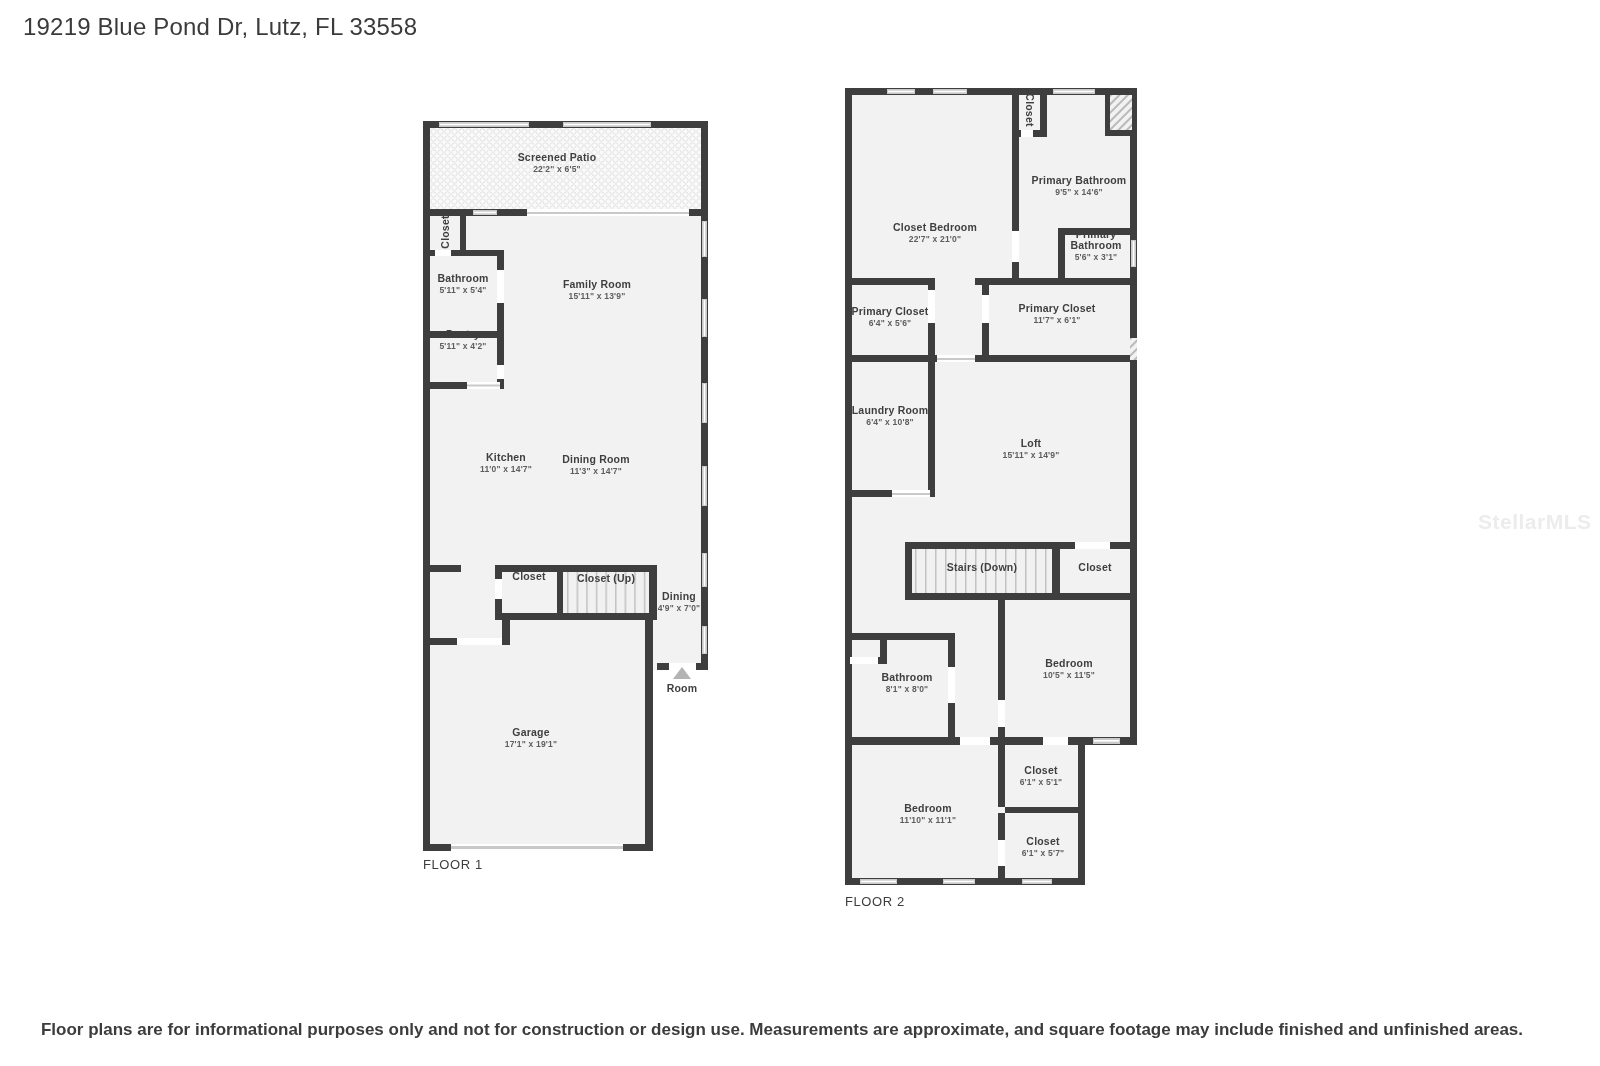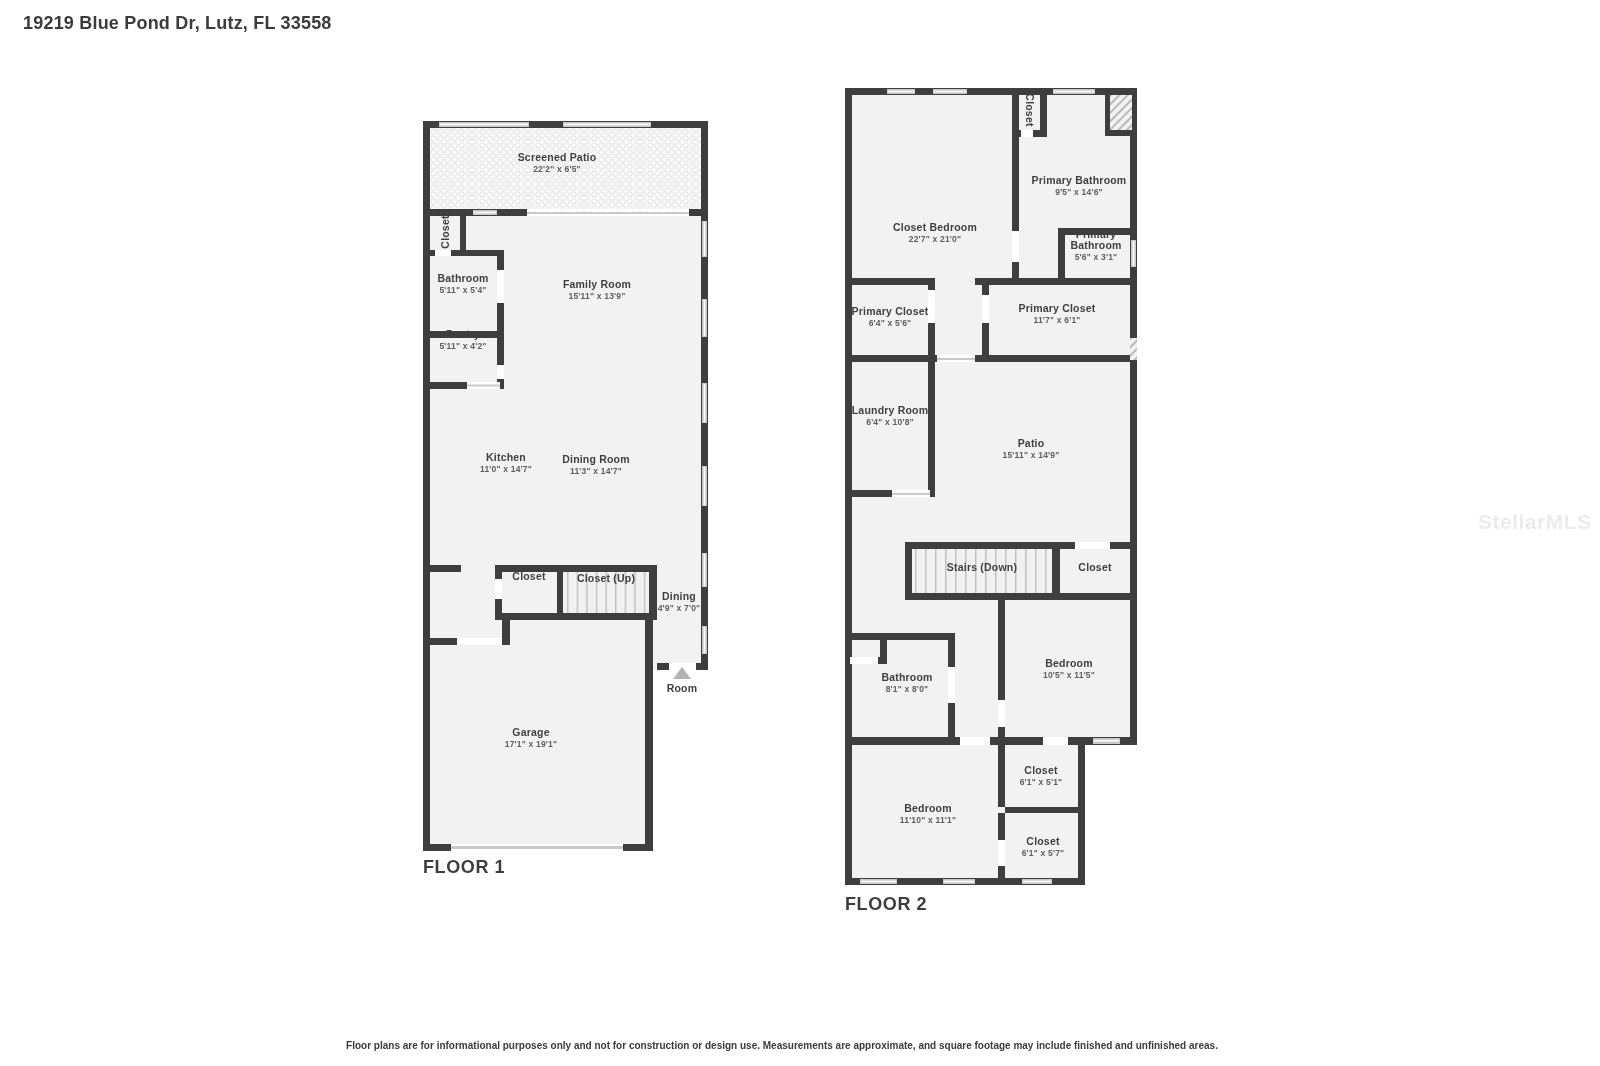--- a/index.html
+++ b/index.html
@@ -1,33 +1,33 @@
 <!DOCTYPE html>
 <html><head>
 <meta charset="utf-8">
 <style>
   html,body{margin:0;padding:0;background:#ffffff;}
   body{width:1600px;height:1066px;position:relative;overflow:hidden;
        font-family:"Liberation Sans",sans-serif;color:#3f3f3f;}
   .abs{position:absolute;}
-  #title{left:23px;top:13px;font-size:18px;font-weight:700;color:#3b3b3b;letter-spacing:.2px;}
+  #title{left:23px;top:13px;font-size:24px;font-weight:400;color:#3b3b3b;letter-spacing:.2px;}
   .plan{position:absolute;}
   .plan svg{position:absolute;left:0;top:0;}
   .lbl{position:absolute;transform:translateX(-50%);text-align:center;white-space:nowrap;
        display:flex;flex-direction:column;align-items:center;z-index:3;}
   .nm{font-size:10.5px;font-weight:700;color:#3f3f3f;letter-spacing:.2px;line-height:11px;}
   .dm{font-size:8.5px;font-weight:700;color:#5d5d5d;letter-spacing:.2px;line-height:10px;margin-top:1px;}
   .vert-ccw{transform:translate(-50%,-50%) rotate(-90deg);}
   .vert-cw{transform:translate(-50%,-50%) rotate(90deg);}
   .wrapname .nm{white-space:normal;width:64px;line-height:11px;}
-  .floor-tag{position:absolute;font-size:18px;font-weight:700;color:#3d3d3d;letter-spacing:.6px;z-index:3;}
+  .floor-tag{position:absolute;font-size:13px;font-weight:400;color:#3d3d3d;letter-spacing:.6px;z-index:3;}
   #entry-triangle{position:absolute;width:0;height:0;z-index:3;
       border-left:9px solid transparent;border-right:9px solid transparent;
       border-bottom:12px solid #b3b3b3;}
-  #disclaimer{left:0;right:36px;top:1020px;text-align:center;font-size:10px;font-weight:700;color:#3c3c3c;margin-top:20px;}
+  #disclaimer{left:0;right:36px;top:1020px;text-align:center;font-size:17px;font-weight:700;color:#3c3c3c;}
   #watermark{left:1478px;top:510px;font-size:21px;font-weight:700;color:#ececec;letter-spacing:.5px;}
 </style>
 </head>
 <body>
 
 <div id="title" class="abs">19219 Blue Pond Dr, Lutz, FL 33558</div>
 
 <div class="plan" style="left:423px;top:121px;width:265px;height:770px;">
   <svg width="285" height="760" viewBox="0 0 285 760">
     <defs>
@@ -277,21 +277,21 @@
   </div>
   <div class="lbl" style="left:212px;top:215px">
     <span class="nm">Primary Closet</span>
     <span class="dm">11'7" x 6'1"</span>
   </div>
   <div class="lbl" style="left:45px;top:317px">
     <span class="nm">Laundry Room</span>
     <span class="dm">6'4" x 10'8"</span>
   </div>
   <div class="lbl" style="left:186px;top:350px">
-    <span class="nm">Patio</span>
+    <span class="nm">Loft</span>
     <span class="dm">15'11" x 14'9"</span>
   </div>
   <div class="lbl" style="left:137px;top:474px">
     <span class="nm">Stairs (Down)</span>
   </div>
   <div class="lbl" style="left:250px;top:474px">
     <span class="nm">Closet</span>
   </div>
   <div class="lbl" style="left:62px;top:584px">
     <span class="nm">Bathroom</span>

